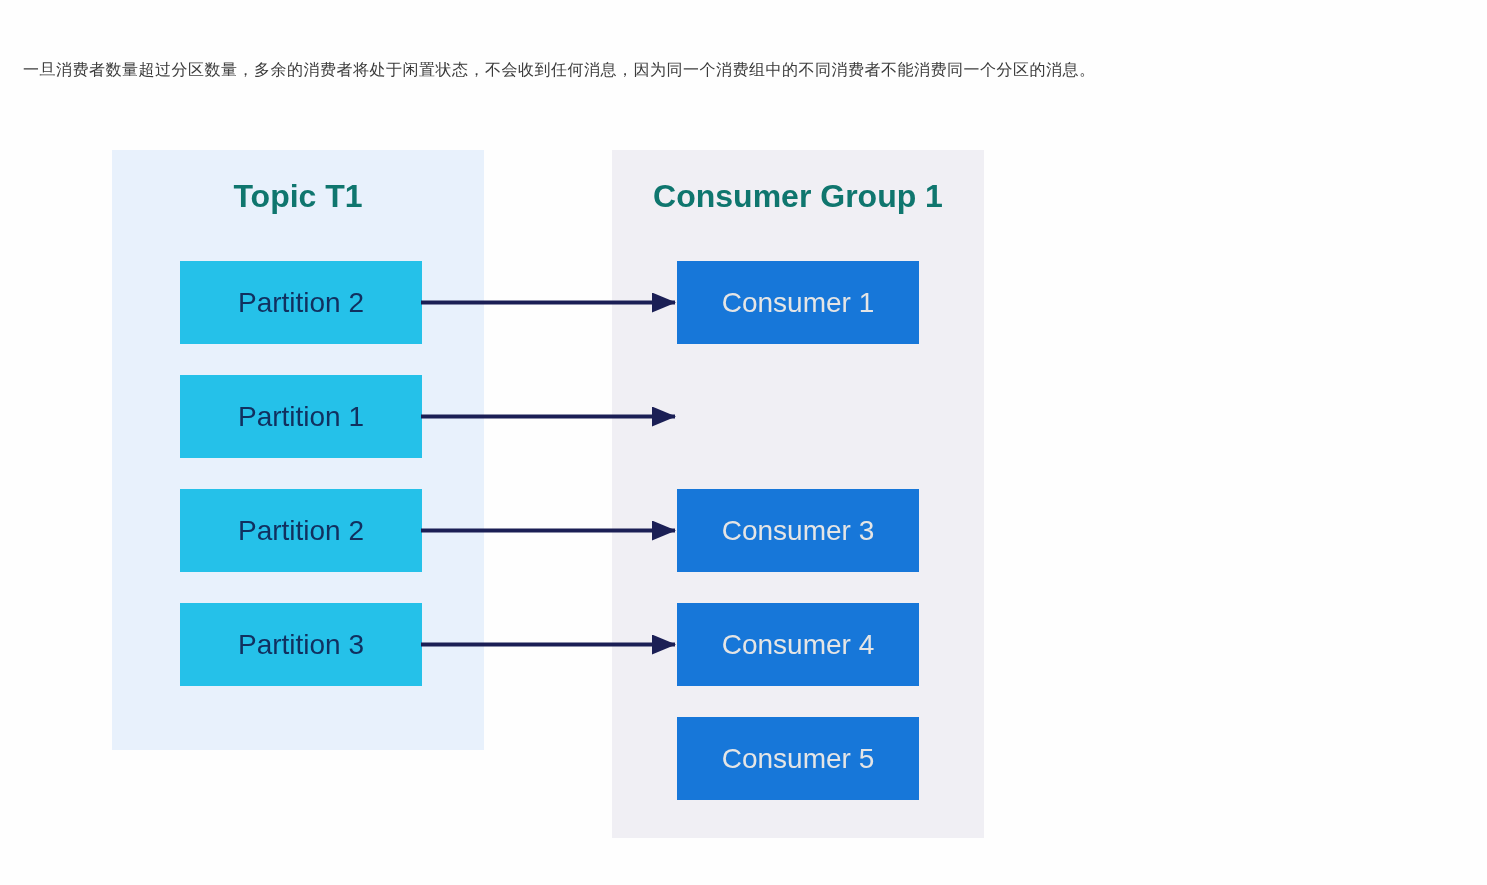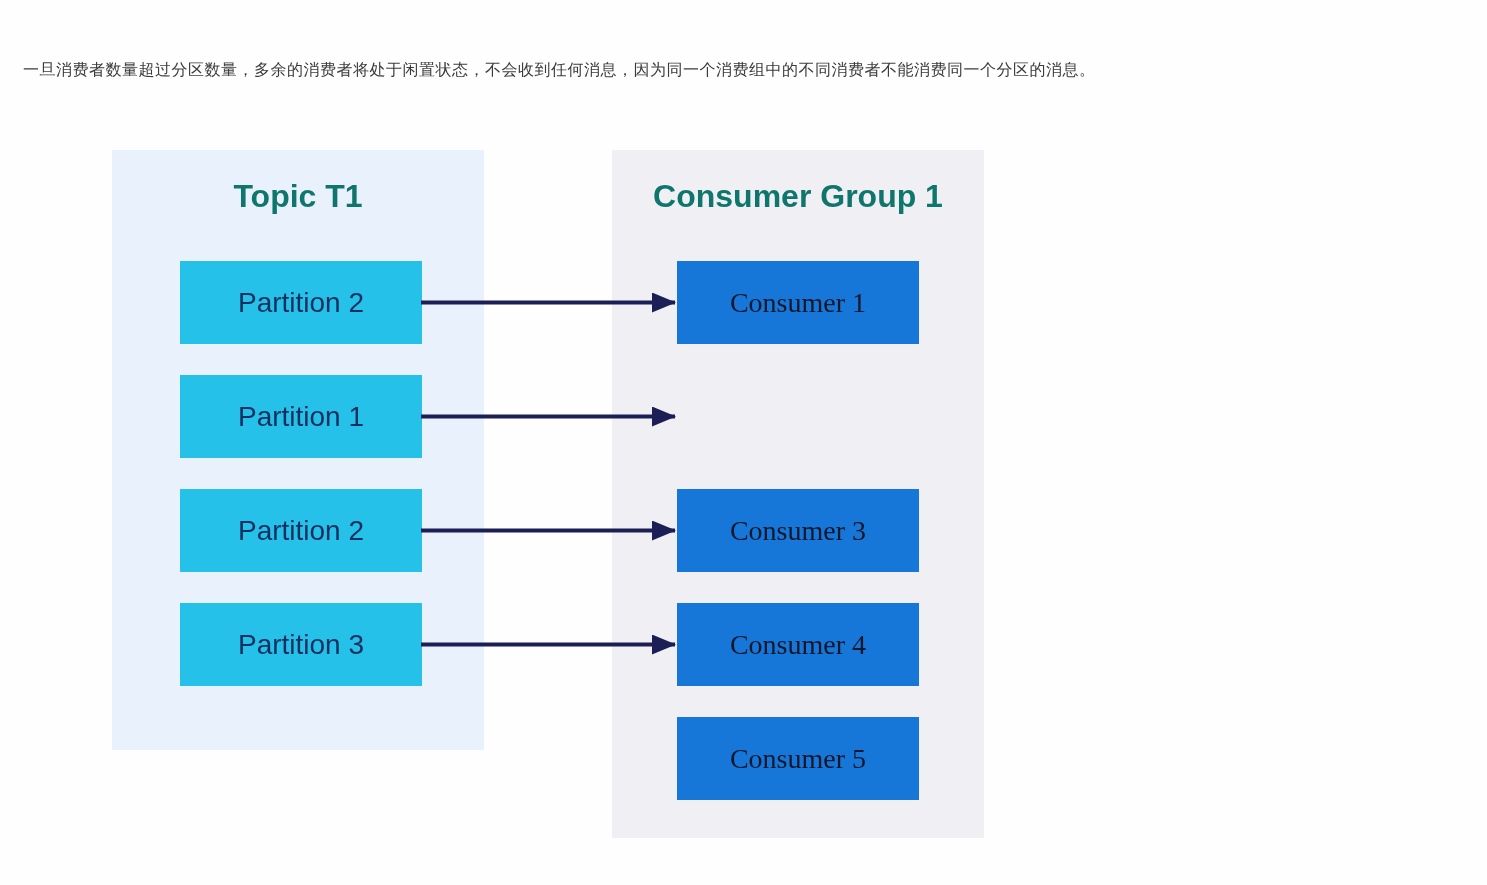--- a/index.html
+++ b/index.html
@@ -45,22 +45,21 @@
     font-size: 28px;
   }
   .partition {
     left: 180px;
     background: #25c1e9;
     color: #11305f;
   }
   .consumer {
     left: 677px;
     background: #1777d9;
-    color: #0f172a;
-    font-family: Liberation Serif, serif;
+    color: #e5e5e5;
   }
   .p0, .c0 { top: 261px; }
   .p1, .c1 { top: 375px; }
   .p2, .c2 { top: 489px; }
   .p3, .c3 { top: 603px; }
   .c4       { top: 717px; justify-content: center; }
   .arrow-layer {
     position: absolute;
     left: 0; top: 0;
     width: 1487px; height: 885px;

